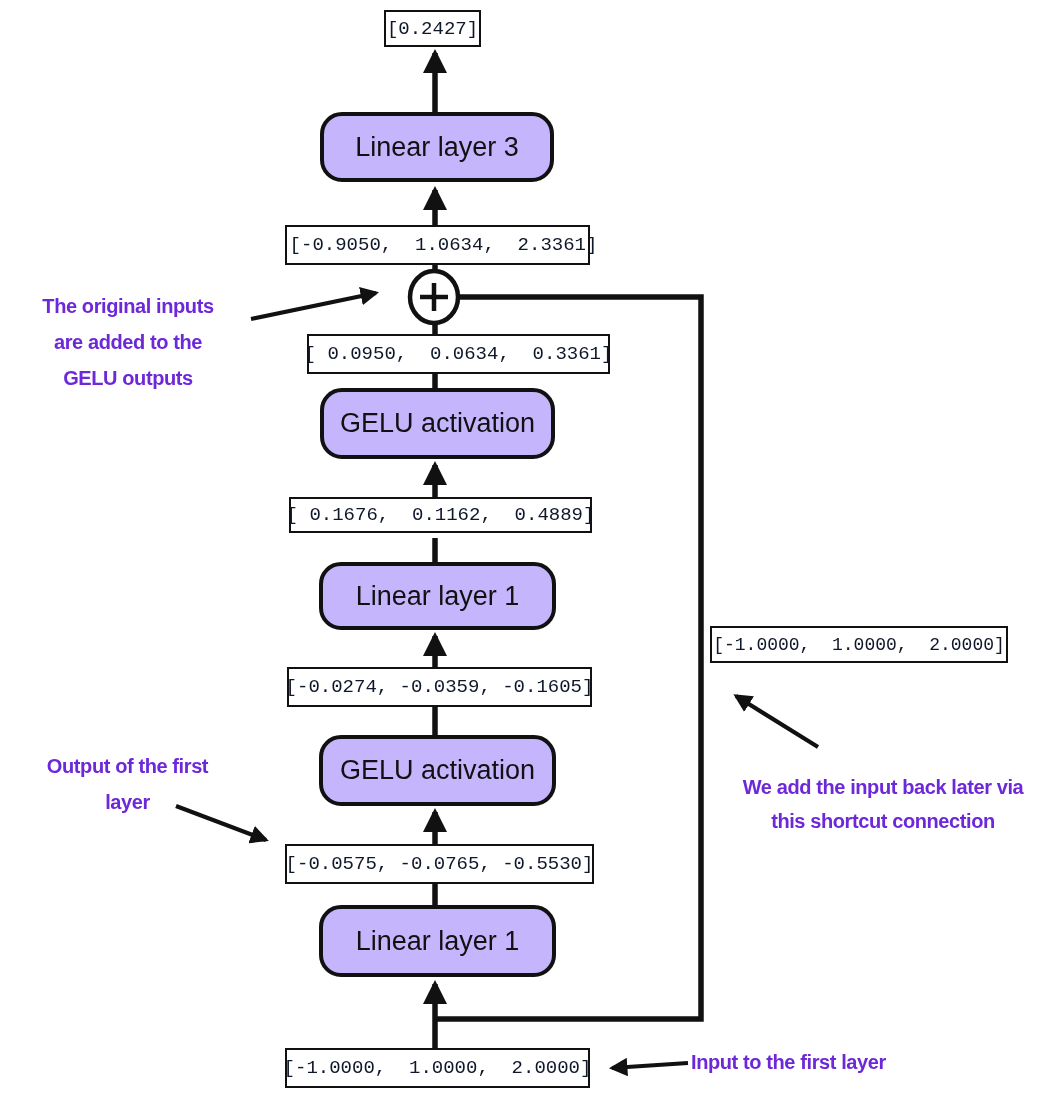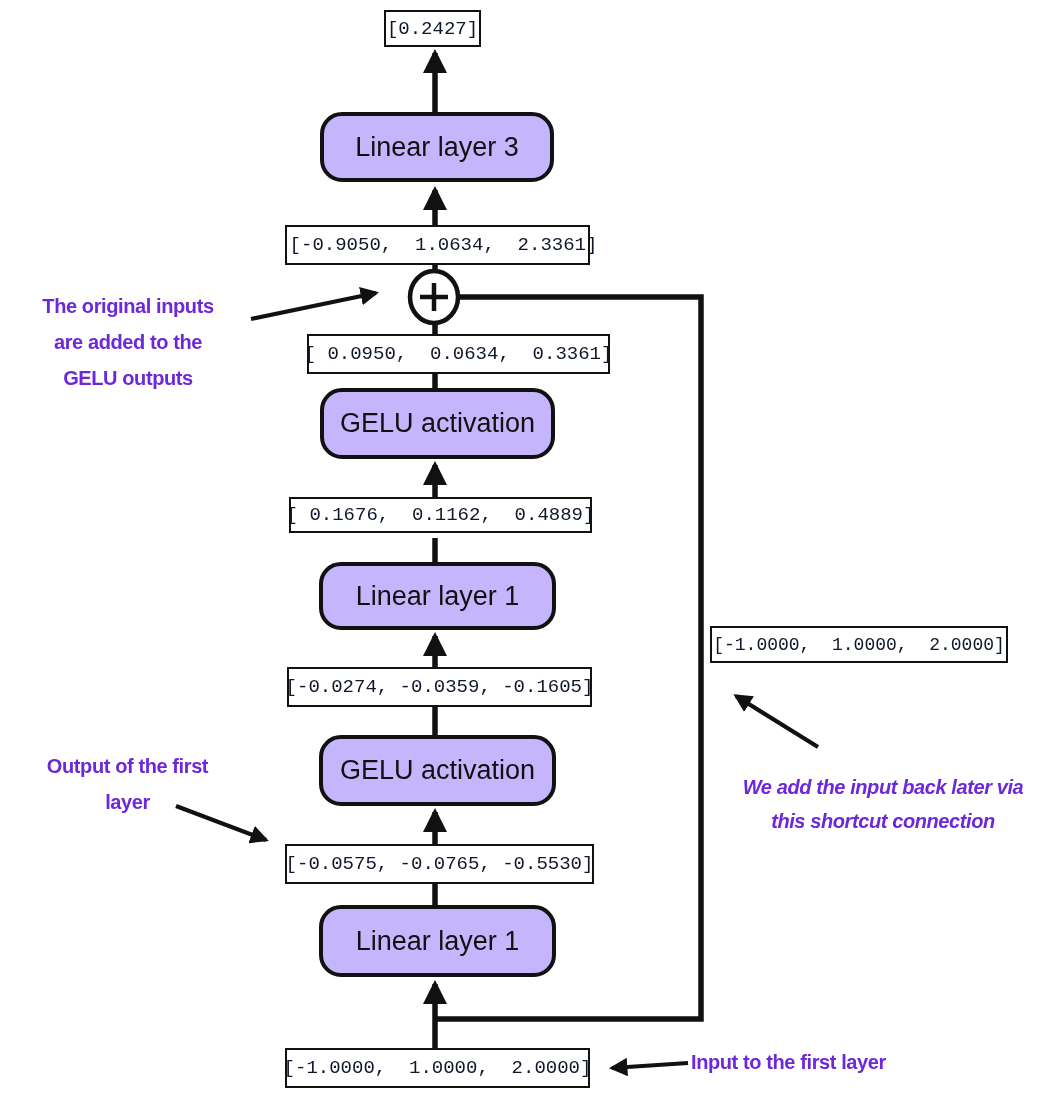--- a/index.html
+++ b/index.html
@@ -34,21 +34,21 @@
   .note{
     position:absolute;
     color:#6d28d9;
     font-weight:700;
     font-size:20px;
     letter-spacing:-0.4px;
     text-align:center;
     white-space:pre-line;
     line-height:36px;
   }
-  .note.tight{line-height:34px;font-style:italic;}
+  .note.tight{line-height:34px;}
   .note.single{white-space:nowrap;line-height:22px;}
 </style>
 </head>
 <body>
 
 <div id="canvas">
 
   <svg id="wires" viewBox="0 0 1050 1118" xmlns="http://www.w3.org/2000/svg">
     <defs>
       <marker id="ah" viewBox="0 0 6 6" refX="5" refY="3" markerWidth="4.4" markerHeight="4.4" orient="auto-start-reverse" markerUnits="strokeWidth">

